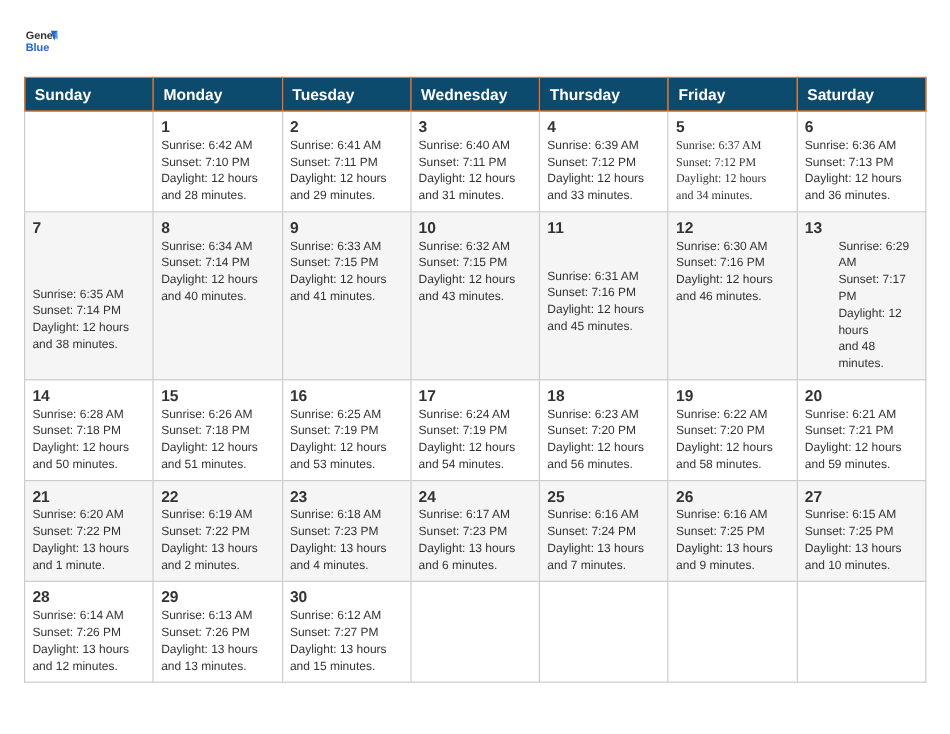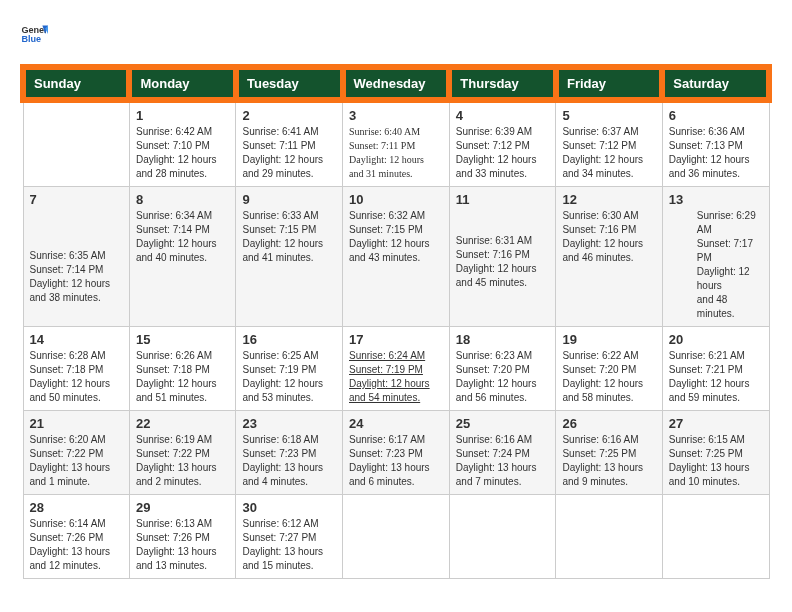--- a/index.html
+++ b/index.html
@@ -37,27 +37,27 @@
     .subtitle {
       font-size: 15px;
       color: #555;
     }
     .calendar {
       width: 100%;
       border-collapse: collapse;
       border: 1px solid #ccc;
     }
     .calendar th {
-      background: #14532d;
+      background: #0c4a6e;
       color: #fff;
       font-size: 13px;
       font-weight: bold;
       padding: 6px 8px;
       text-align: left;
-      border: 6px solid #f97316;
+      border: 1px solid #f97316;
     }
     .calendar td {
       vertical-align: top;
       padding: 5px 6px;
       border: 1px solid #ccc;
       width: 107px;
       min-height: 80px;
       background: #fff;
     }
     .calendar tr:nth-child(even) td {
@@ -121,35 +121,35 @@
         </td>
         <td>
           <span class="day-num">2</span>
           <div class="day-info" style="white-space: pre-line;">Sunrise: 6:41 AM
 Sunset: 7:11 PM
 Daylight: 12 hours
 and 29 minutes.</div>
         </td>
         <td>
           <span class="day-num">3</span>
-          <div class="day-info" style="white-space: pre-line; font-family: Liberation Serif, serif;">Sunrise: 6:40 AM
+          <div class="day-info" style="white-space: pre-line;">Sunrise: 6:40 AM
 Sunset: 7:11 PM
 Daylight: 12 hours
 and 31 minutes.</div>
         </td>
         <td>
           <span class="day-num">4</span>
           <div class="day-info" style="white-space: pre-line;">Sunrise: 6:39 AM
 Sunset: 7:12 PM
 Daylight: 12 hours
 and 33 minutes.</div>
         </td>
         <td>
           <span class="day-num">5</span>
-          <div class="day-info" style="white-space: pre-line;">Sunrise: 6:37 AM
+          <div class="day-info" style="white-space: pre-line; font-family: Liberation Serif, serif;">Sunrise: 6:37 AM
 Sunset: 7:12 PM
 Daylight: 12 hours
 and 34 minutes.</div>
         </td>
         <td>
           <span class="day-num">6</span>
           <div class="day-info" style="white-space: pre-line;">Sunrise: 6:36 AM
 Sunset: 7:13 PM
 Daylight: 12 hours
 and 36 minutes.</div>
@@ -223,21 +223,21 @@
         </td>
         <td>
           <span class="day-num">16</span>
           <div class="day-info" style="white-space: pre-line;">Sunrise: 6:25 AM
 Sunset: 7:19 PM
 Daylight: 12 hours
 and 53 minutes.</div>
         </td>
         <td>
           <span class="day-num">17</span>
-          <div class="day-info" style="white-space: pre-line; text-decoration: underline;">Sunrise: 6:24 AM
+          <div class="day-info" style="white-space: pre-line;">Sunrise: 6:24 AM
 Sunset: 7:19 PM
 Daylight: 12 hours
 and 54 minutes.</div>
         </td>
         <td>
           <span class="day-num">18</span>
           <div class="day-info" style="white-space: pre-line;">Sunrise: 6:23 AM
 Sunset: 7:20 PM
 Daylight: 12 hours
 and 56 minutes.</div>

